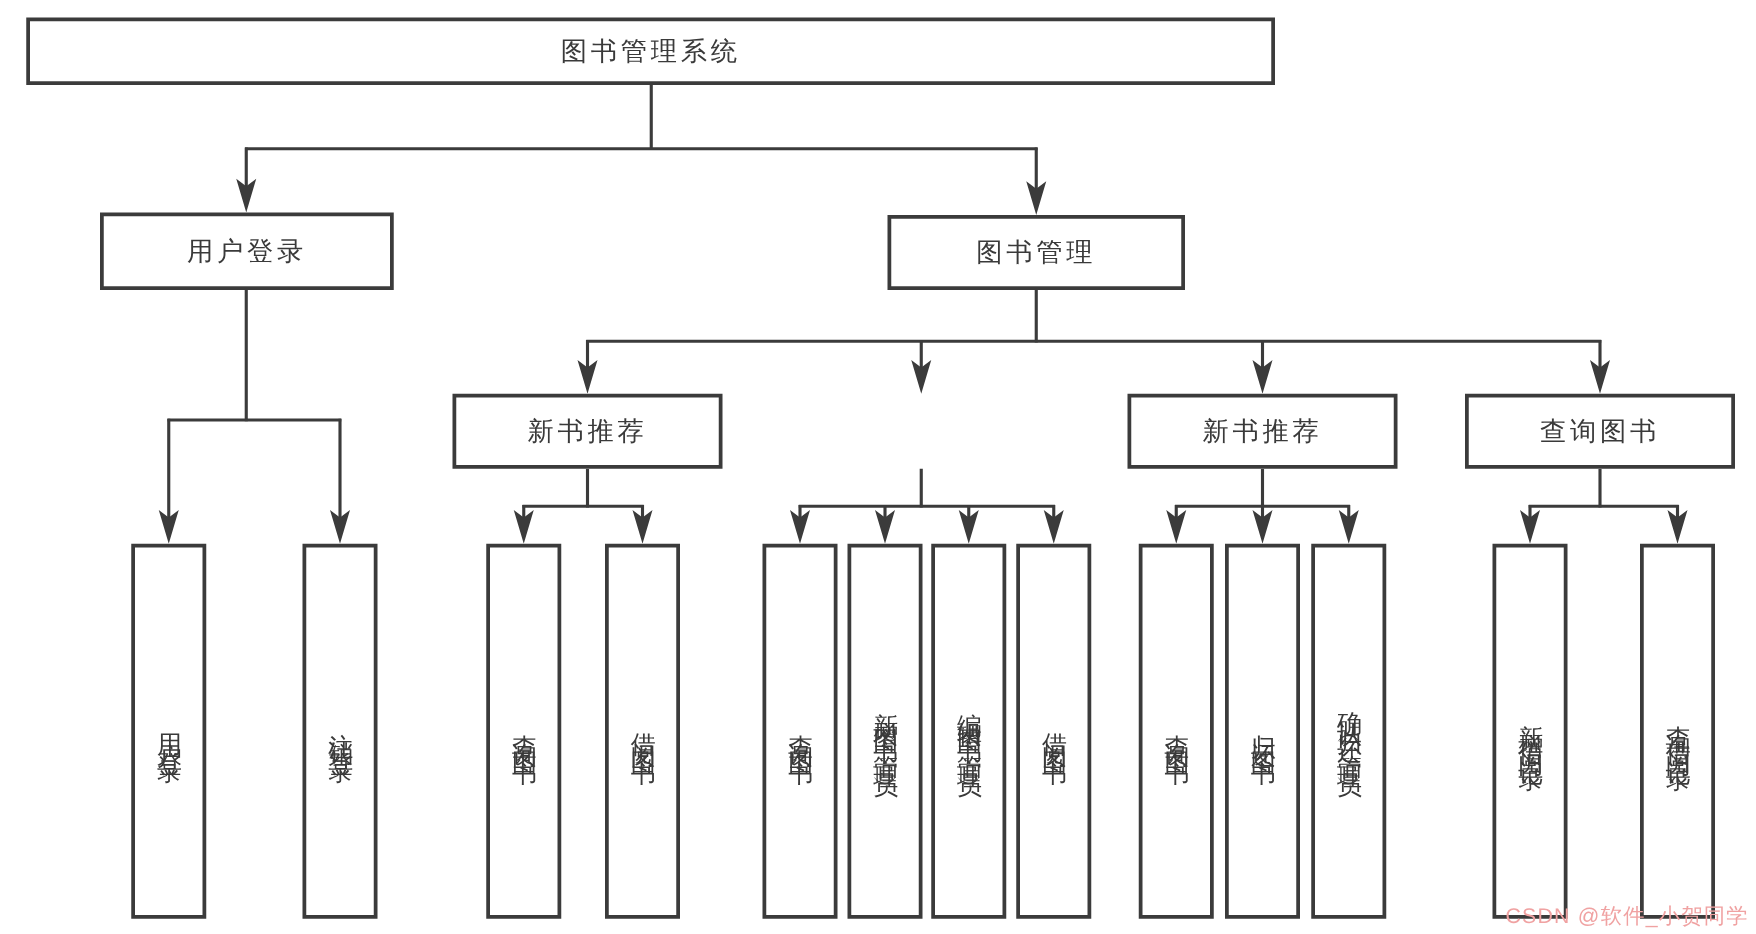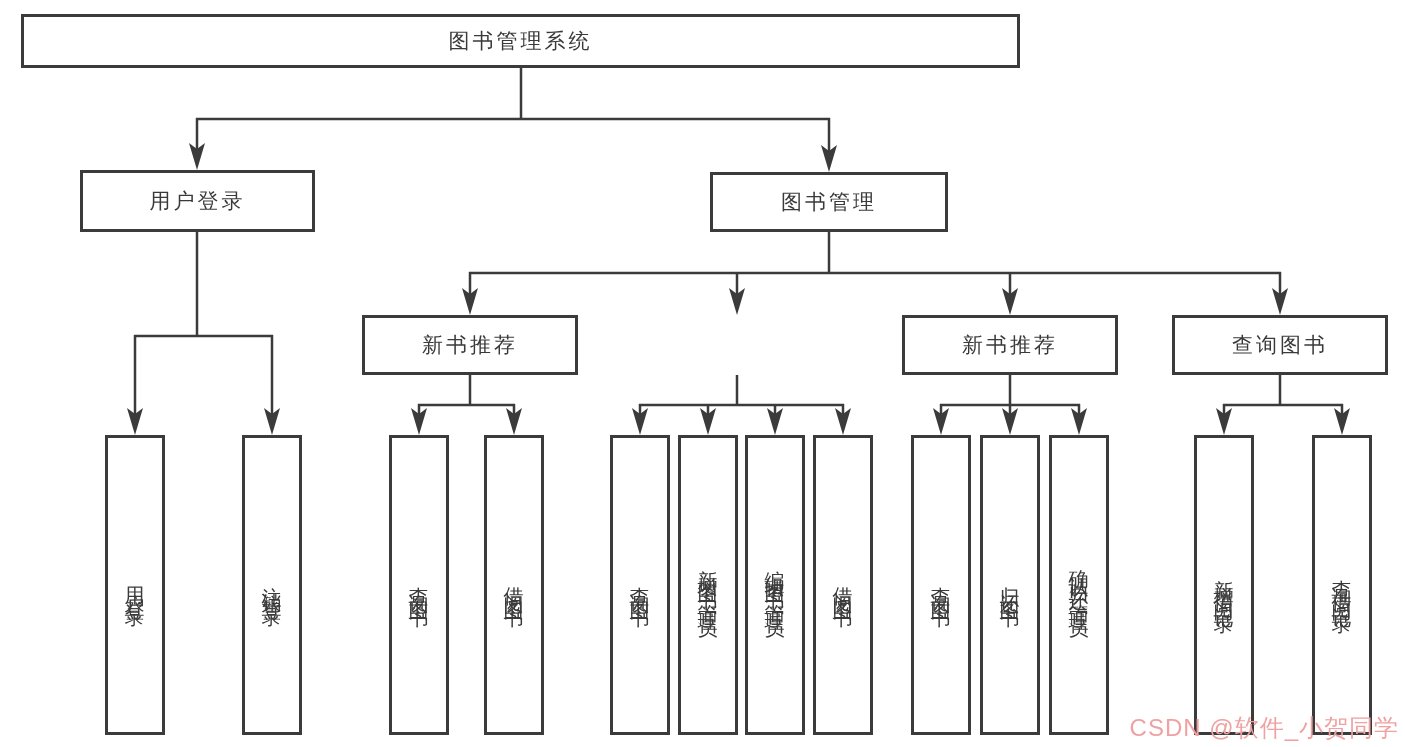--- a/index.html
+++ b/index.html
@@ -53,21 +53,21 @@
     letter-spacing: 7px;
     line-height: 1;
     color: #3a3a3a;
     white-space: nowrap;
   }
   .watermark {
     position: absolute;
     right: 6px;
     bottom: 3px;
     z-index: 3;
-    font-size: 24px;
+    font-size: 17px;
     color: #f0a2a2;
     letter-spacing: 1px;
     white-space: nowrap;
   }
 </style>
 </head>
 <body>
 
 <div class="canvas">
 

